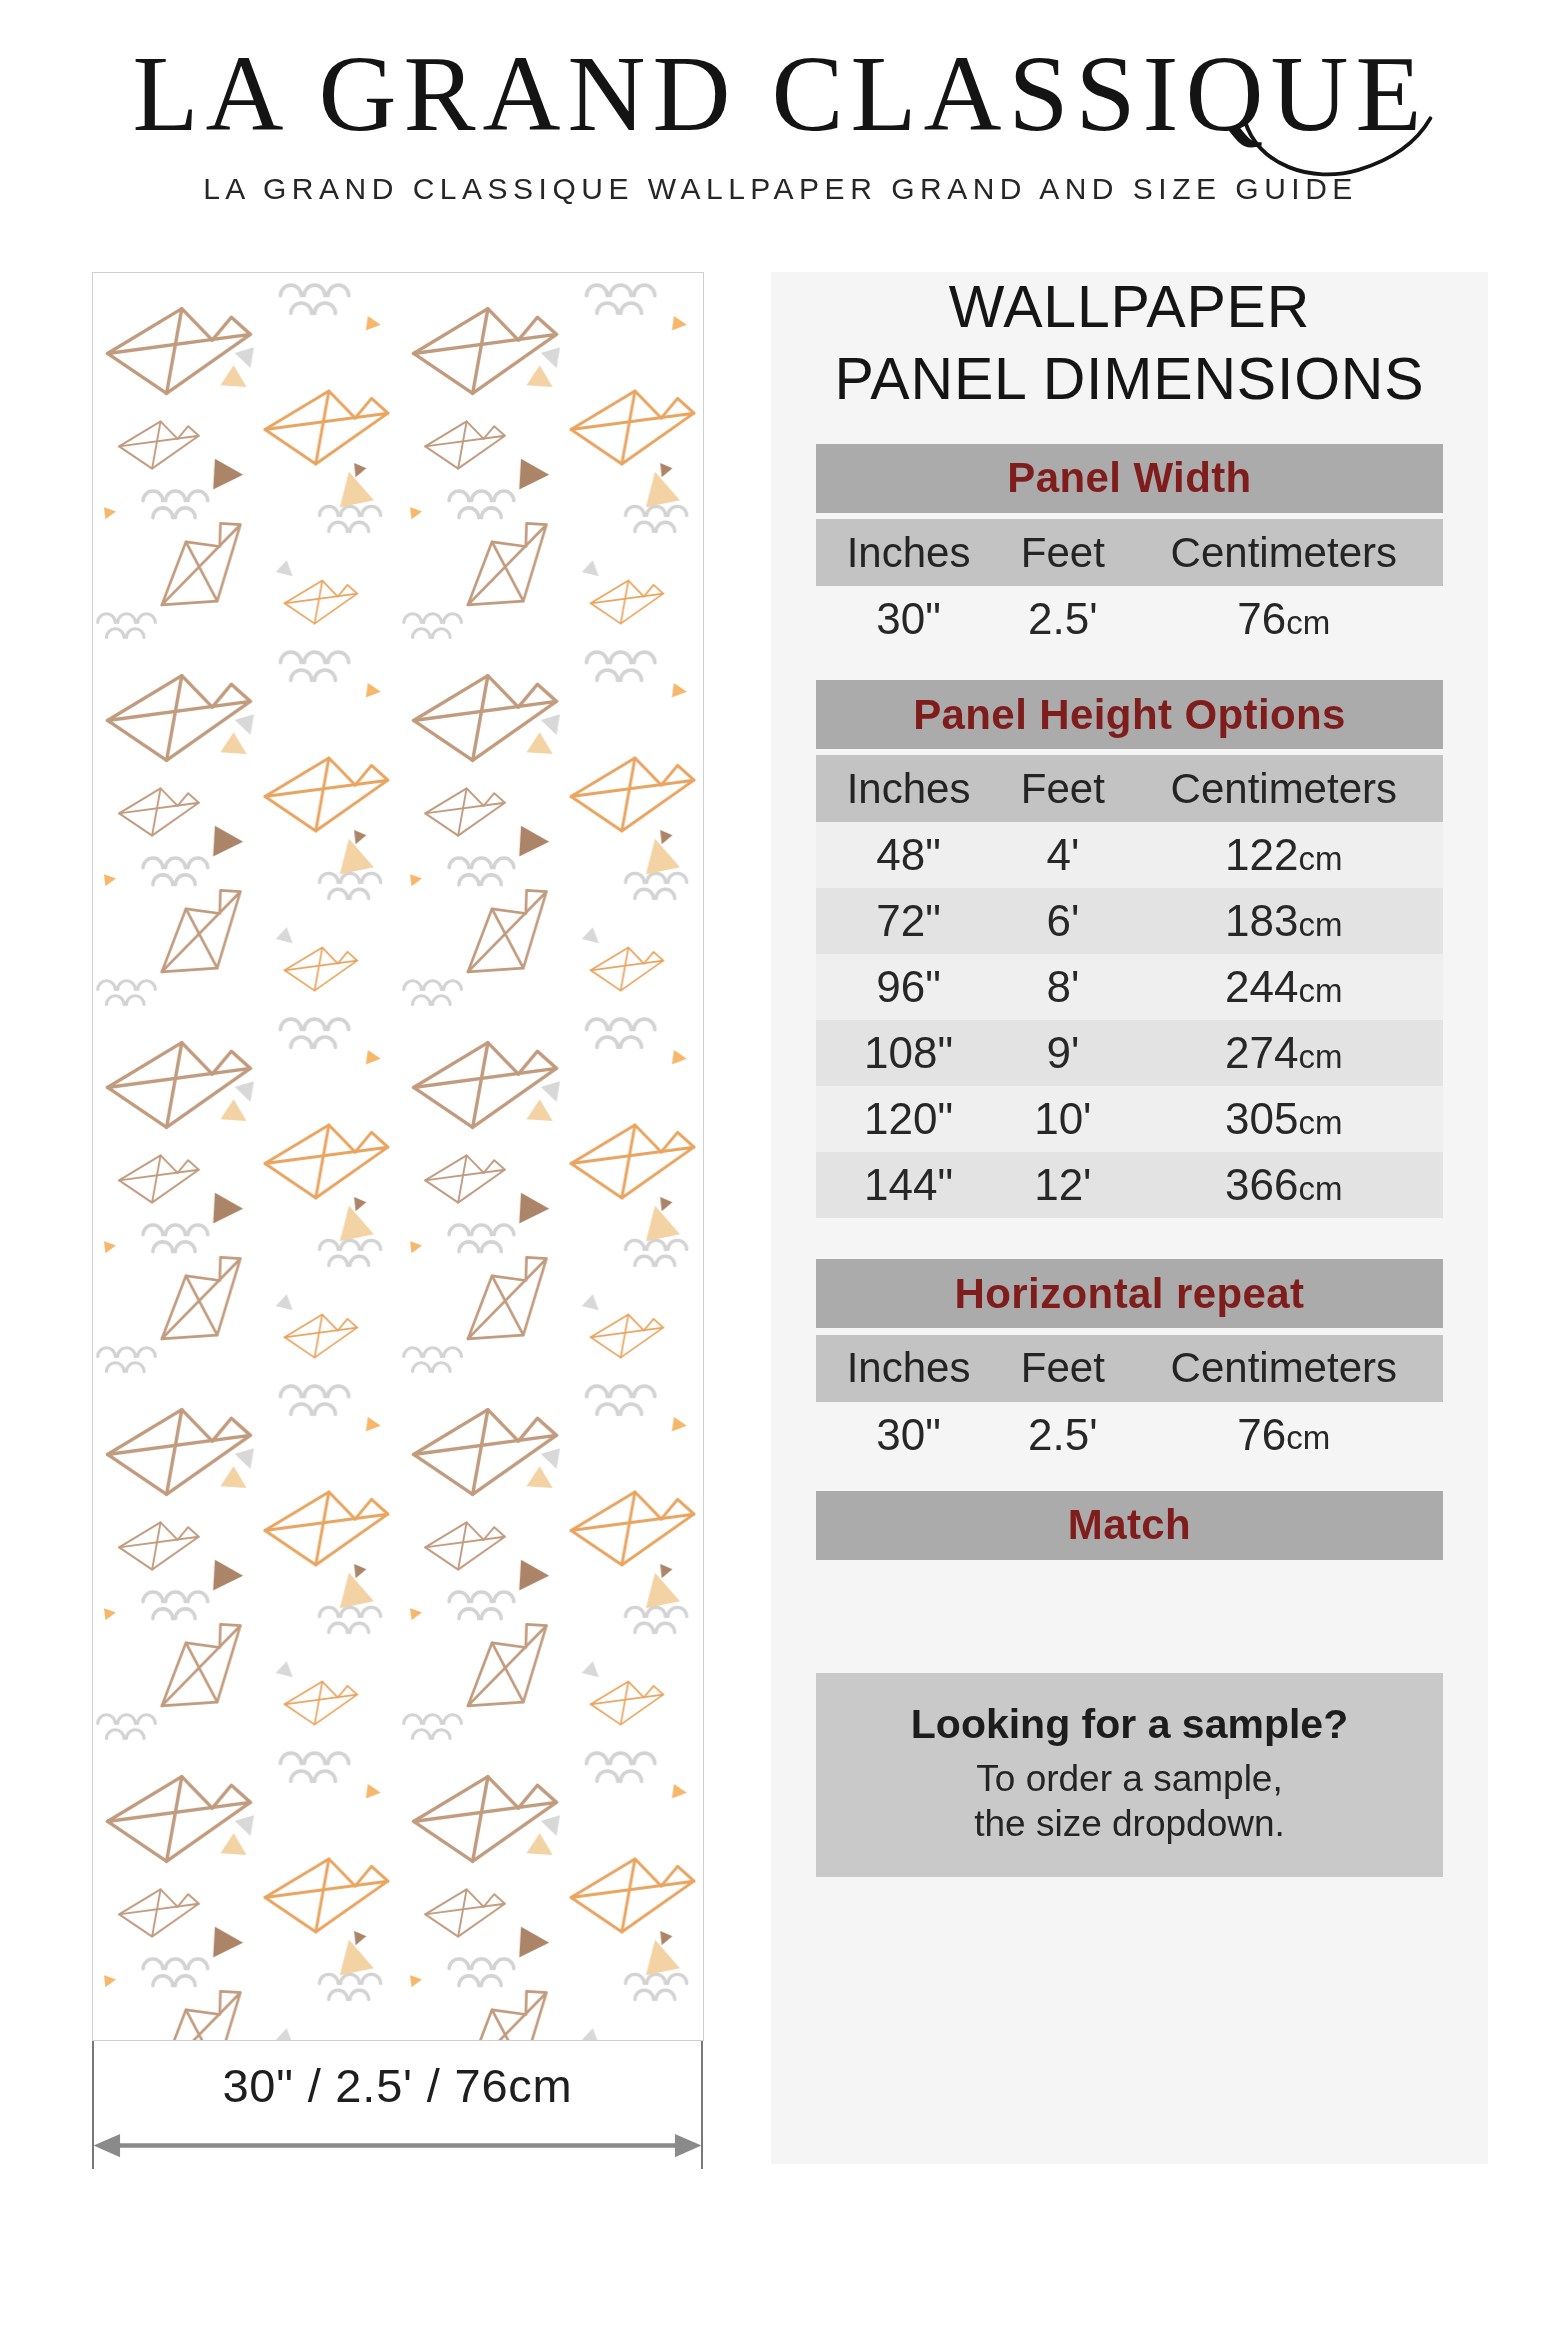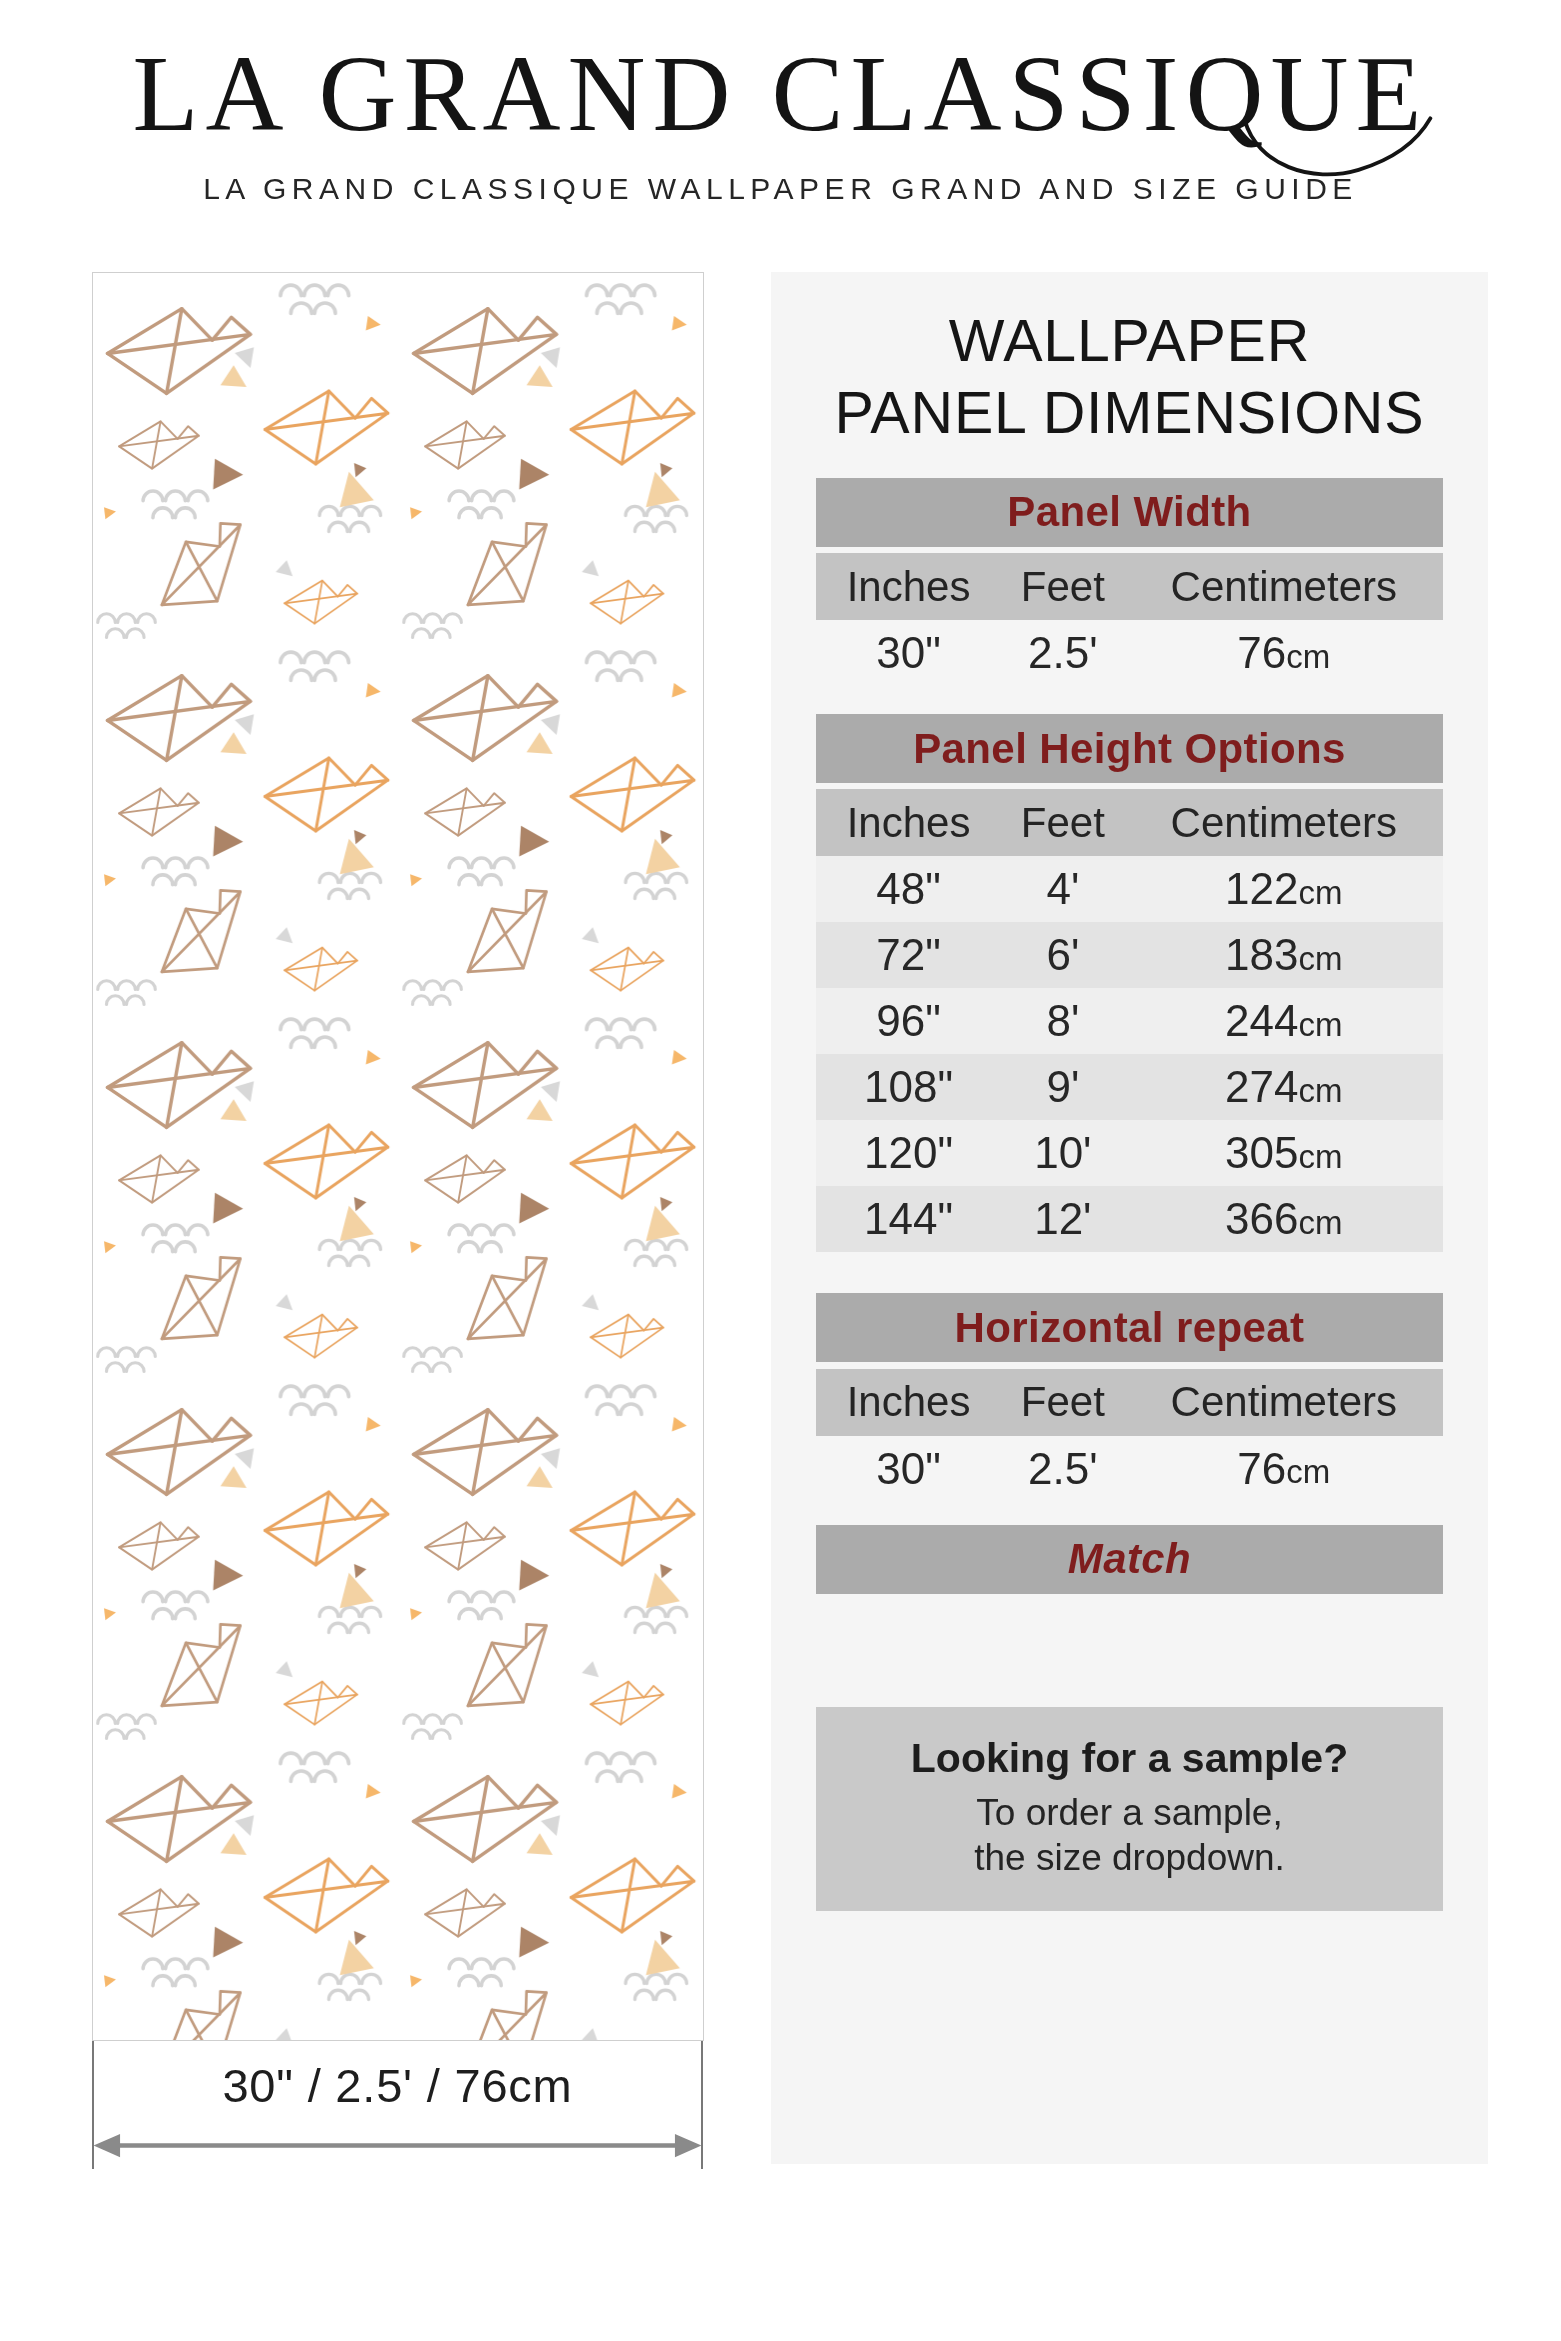--- a/index.html
+++ b/index.html
@@ -38,26 +38,26 @@
   .measure-arrow{position:absolute;bottom:7.8px;left:0;width:611px;height:31px;}
   .measure-arrow line{stroke:var(--c-arrow,#8a8a8a);stroke-width:6;}
   .measure-arrow polygon{fill:var(--c-arrow,#8a8a8a);}
   
   .info-panel{
     position:absolute;left:771px;top:272px;width:717px;height:1892px;
     background:var(--c-panel,#f5f5f5);overflow:hidden;box-sizing:border-box;
     padding:0 45px;
   }
   .panel-title{
-    margin-top:34px;text-align:center;font-size:59px;line-height:1.22;
+    text-align:center;font-size:59px;line-height:1.22;
     letter-spacing:0.8px;color:#151515;
   }
   .section{margin-top:28px;}
   .section.repeat{margin-top:41px;}
-  .section.match{margin-top:23.4px;font-style:italic;}
+  .section.match{margin-top:23.4px;}
   .bar{
     height:69px;background:var(--c-bar,#ababab);
     display:flex;align-items:center;justify-content:center;
     font-size:42px;font-weight:bold;color:#7f1d1d;letter-spacing:0.4px;margin-top:15px;
   }
   .grid{display:grid;grid-template-columns:375fr 250fr 645fr;column-gap:0;}
   .colhead-row{margin-top:6.2px;}
   .colhead{
     height:67px;background:var(--c-colhead,#c3c3c3);
     display:flex;align-items:center;justify-content:center;

